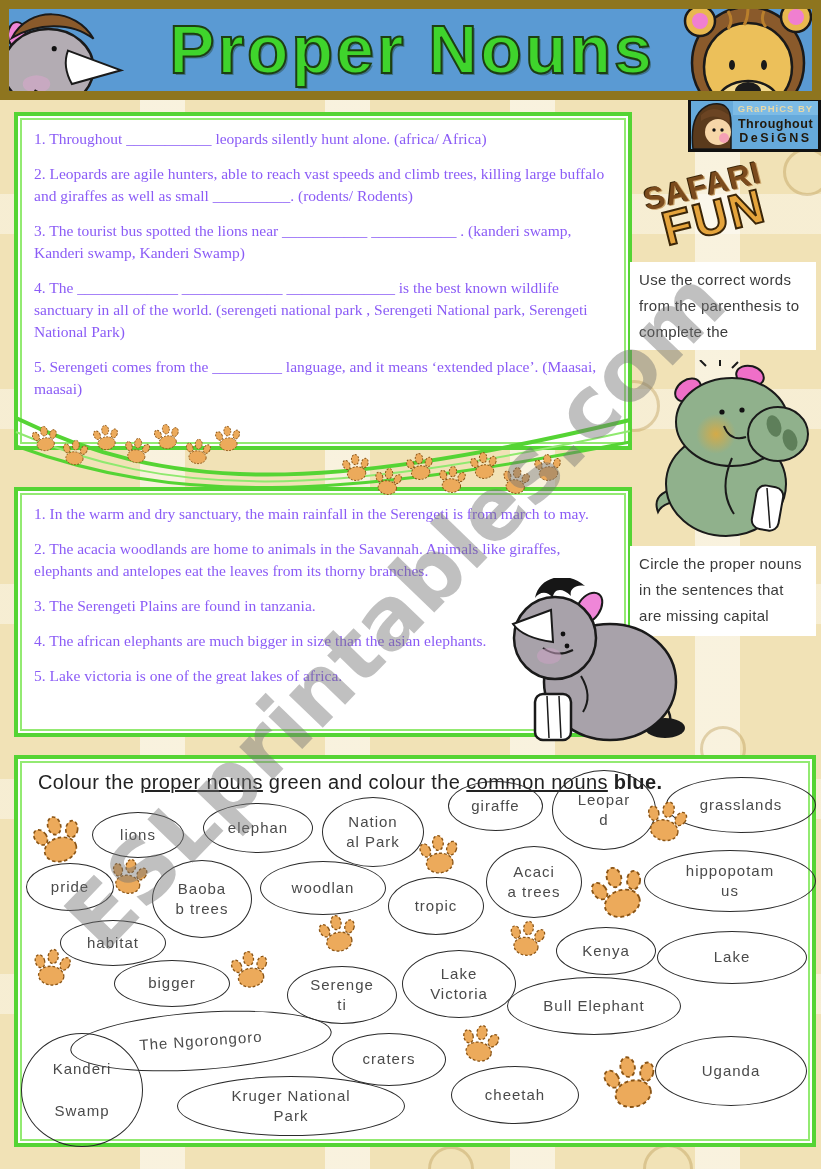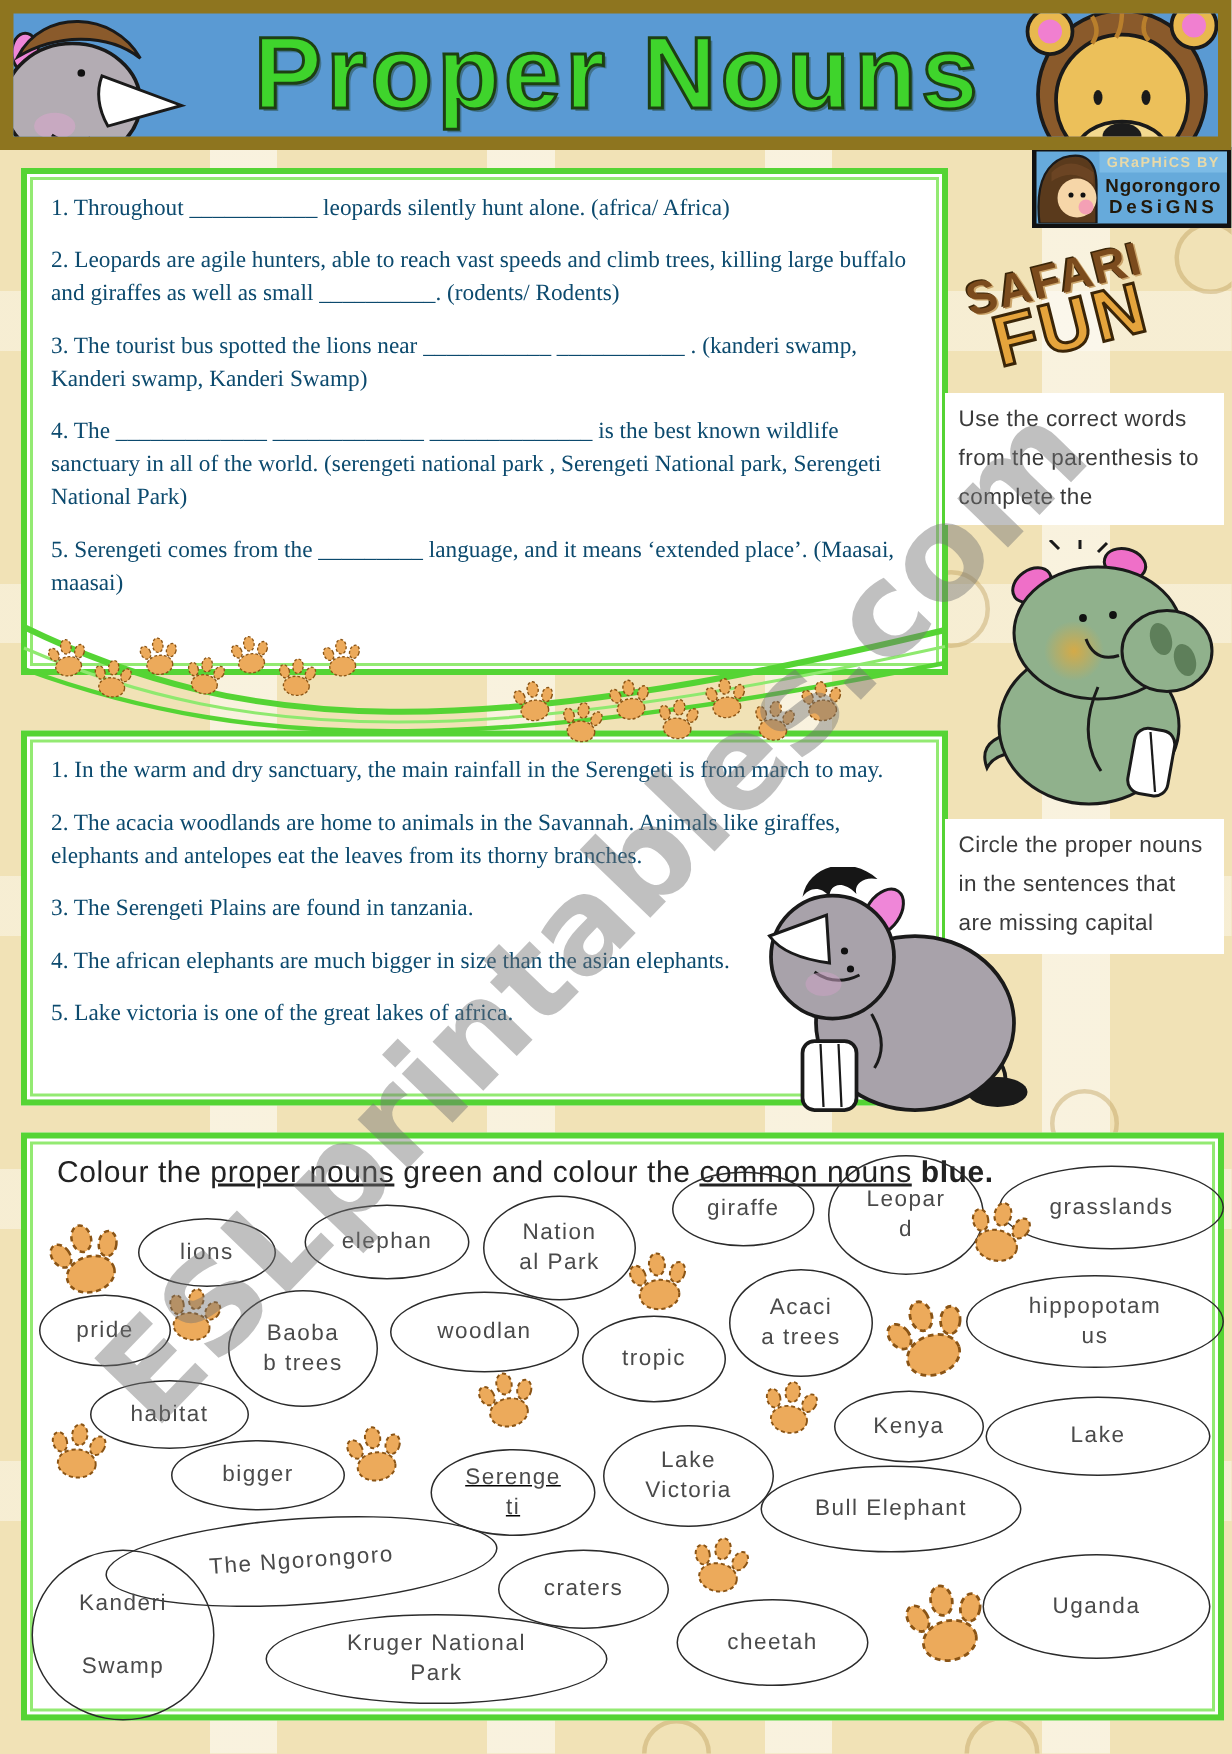--- a/index.html
+++ b/index.html
@@ -36,21 +36,21 @@
     position:absolute;background:#fff;
     border:4px solid #55d434;
     box-shadow:inset 0 0 0 2px #fff, inset 0 0 0 4px #93ea72;
     box-sizing:border-box;z-index:1;
   }
   #box1{left:14px;top:112px;width:618px;height:338px;padding:12px 16px 0 16px;}
   #box2{left:14px;top:487px;width:618px;height:250px;padding:12px 16px 0 16px;}
   #box3{left:14px;top:755px;width:802px;height:392px;padding:10px 14px;}
   .exercise p{
     margin:0 0 13px 0;font-family:"Liberation Serif",serif;font-size:15.5px;
-    line-height:1.42;color:#0c4a6e;
+    line-height:1.42;color:#8b5cf6;
   }
   .ex3-title{margin:2px 0 0 6px;font-size:20px;color:#222;letter-spacing:.4px;}
   .ex3-title .u{text-decoration:underline;}
   .ex3-title b{font-weight:bold;}
 
   
   .swoosh{position:absolute;left:14px;top:398px;z-index:2;}
 
   
   .paw{position:absolute;z-index:3;}
@@ -210,21 +210,21 @@
     <div class="oval" style="left: 644px; top: 850px; width: 172px; height: 62px;">
       <span>hippopotam
 us</span>
     </div>
     <div class="oval" style="left: 60px; top: 920px; width: 106px; height: 46px;">
       <span>habitat</span>
     </div>
     <div class="oval" style="left: 114px; top: 960px; width: 116px; height: 47px;">
       <span>bigger</span>
     </div>
-    <div class="oval" style="left: 287px; top: 966px; width: 110px; height: 58px; text-decoration: underline;">
+    <div class="oval" style="left: 287px; top: 966px; width: 110px; height: 58px;">
       <span>Serenge
 ti</span>
     </div>
     <div class="oval" style="left: 402px; top: 950px; width: 114px; height: 68px;">
       <span>Lake
 Victoria</span>
     </div>
     <div class="oval" style="left: 556px; top: 927px; width: 100px; height: 48px;">
       <span>Kenya</span>
     </div>
@@ -463,21 +463,21 @@
   <svg width="42" height="48" viewBox="0 0 42 48">
     <path d="M2,48 Q-2,12 18,4 Q40,-2 40,22 L40,48 Z" fill="#5a3a1c" stroke="#1a1a1a" stroke-width="1.5"></path>
     <circle cx="27" cy="31" r="13" fill="#f6d6a8"></circle>
     <circle cx="23" cy="29" r="1.7" fill="#111"></circle>
     <circle cx="31" cy="29" r="1.7" fill="#111"></circle>
     <circle cx="33" cy="37" r="5" fill="#f4a0b5"></circle>
     <path d="M10,14 Q22,2 38,14 L38,22 Q24,10 10,20 Z" fill="#6b4423"></path>
   </svg>
   <div class="logo-text">
     <div class="logo-line1">GRaPHiCS BY</div>
-    <div class="logo-line2">Ngorongoro</div>
+    <div class="logo-line2">Throughout</div>
     <div class="logo-line3">DeSiGNS</div>
   </div>
 </div>
 
 <div class="safari-badge">
   <span class="safari-line1">SAFARI</span>
   <span class="safari-line2">FUN</span>
 </div>
 
 <div class="side-panel" id="panel1">Use the correct words from the parenthesis to complete the sentences.</div>

